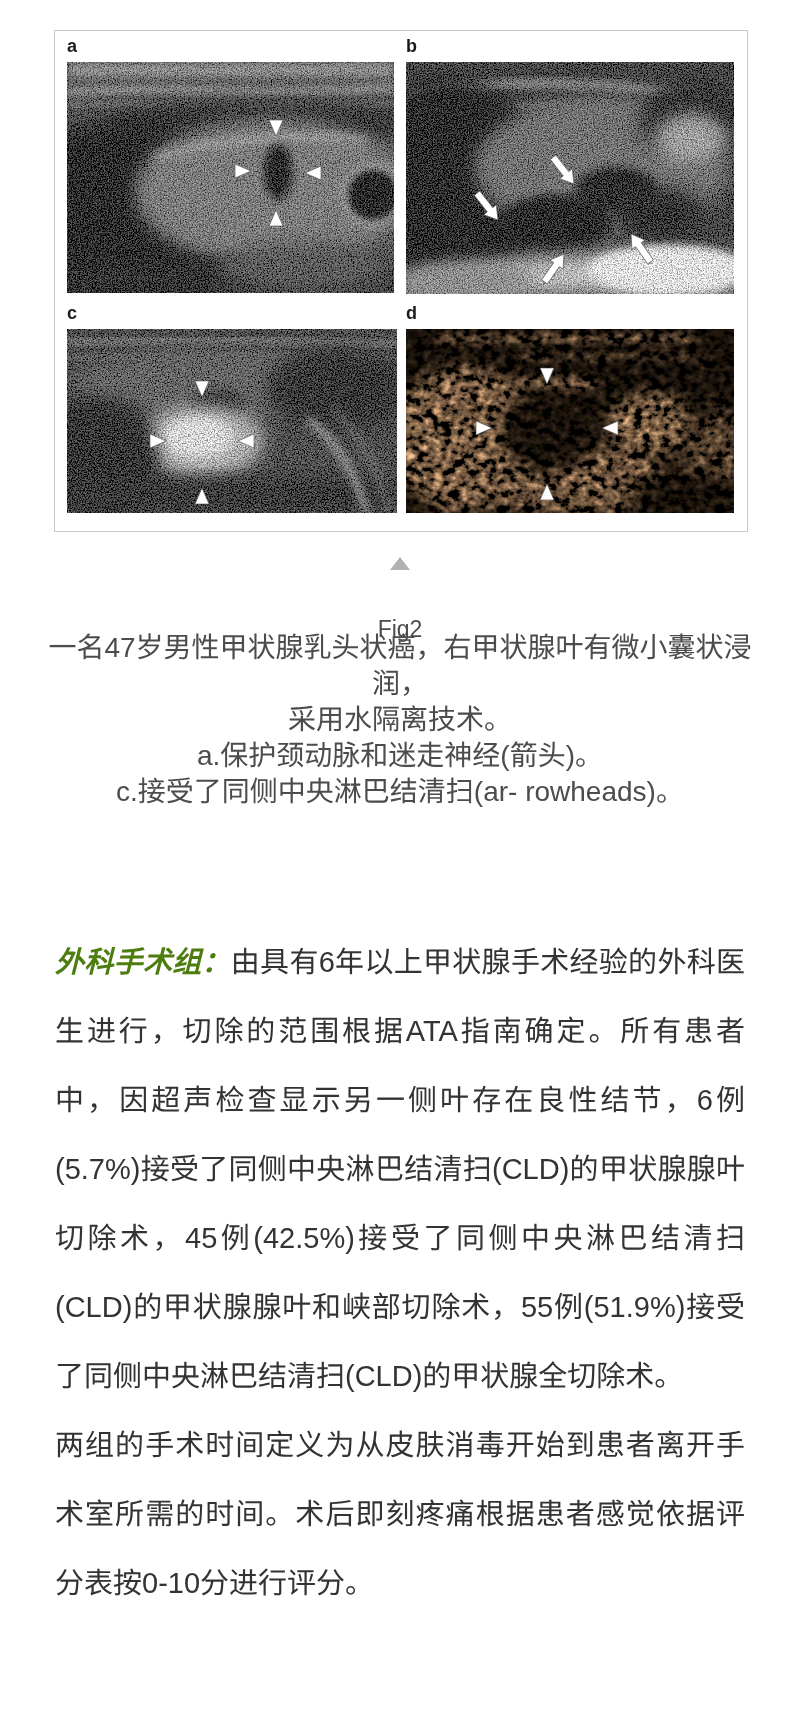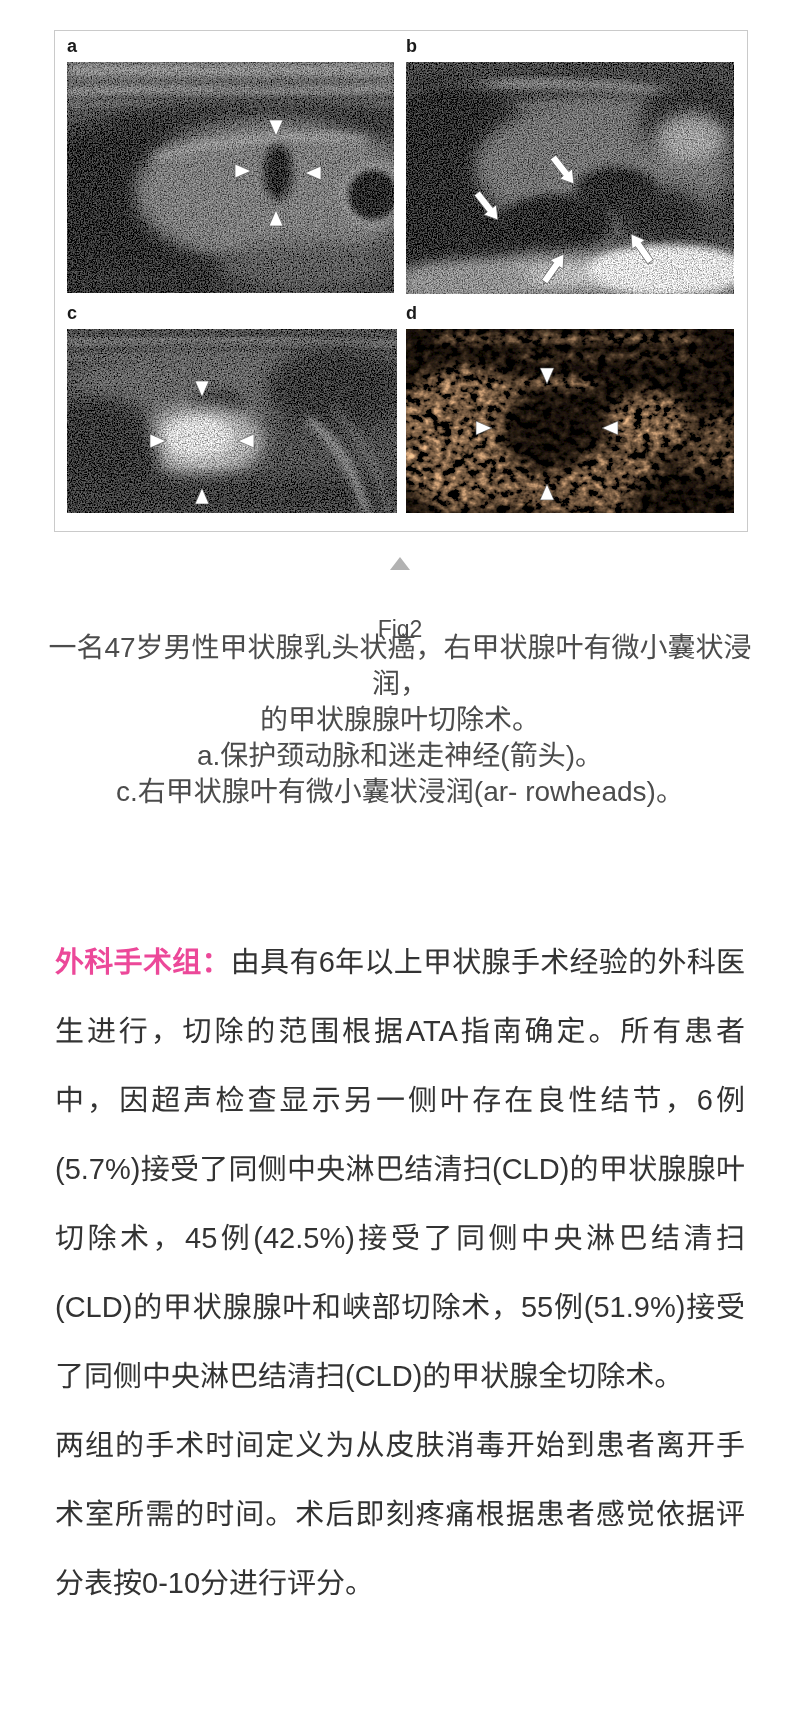--- a/index.html
+++ b/index.html
@@ -27,21 +27,21 @@
        border-bottom:13px solid #b2b2b2;}
   
   .fig-title{position:absolute;left:0;top:616px;width:100%;text-align:center;
              font-size:23px;color:#4c4c4c;}
   .caption{position:absolute;left:40px;top:630px;width:720px;text-align:center;
            font-size:28px;line-height:36px;color:#4c4c4c;}
   
   .body-text{position:absolute;left:55px;top:928px;width:690px;
              font-size:29px;line-height:69px;color:#333333;text-align:justify;}
   .body-text p{margin:0;padding:0;}
-  .accent{color:#ec4899;font-weight:bold;}
+  .accent{color:#4d7c0f;font-weight:bold;font-style:italic;}
 </style>
 </head>
 <body>
 
 <div class="page">
 
   <figure class="fig-box">
 
     <div class="panel pos-a">
       <div class="panel-label">a</div>
@@ -238,23 +238,23 @@
   </figure>
 
   <div class="collapse">
     <span class="tri"></span>
   </div>
 
   <div class="fig-title">Fig2</div>
 
   <div class="caption">
     <div class="cap-line">一名47岁男性甲状腺乳头状癌，右甲状腺叶有微小囊状浸润，</div>
-    <div class="cap-line">的甲状腺腺叶切除术。</div>
+    <div class="cap-line">采用水隔离技术。</div>
     <div class="cap-line">a.保护颈动脉和迷走神经(箭头)。</div>
-    <div class="cap-line">c.右甲状腺叶有微小囊状浸润(ar- rowheads)。</div>
+    <div class="cap-line">c.接受了同侧中央淋巴结清扫(ar- rowheads)。</div>
   </div>
 
   <div class="body-text">
     <p><span class="accent">外科手术组：</span><span>由具有6年以上甲状腺手术经验的外科医生进行，切除的范围根据ATA指南确定。所有患者中，因超声检查显示另一侧叶存在良性结节，6例(5.7%)接受了同侧中央淋巴结清扫(CLD)的甲状腺腺叶切除术，45例(42.5%)接受了同侧中央淋巴结清扫(CLD)的甲状腺腺叶和峡部切除术，55例(51.9%)接受了同侧中央淋巴结清扫(CLD)的甲状腺全切除术。</span></p>
     <p>两组的手术时间定义为从皮肤消毒开始到患者离开手术室所需的时间。术后即刻疼痛根据患者感觉依据评分表按0-10分进行评分。</p>
   </div>
 
 </div>
 
 </body></html>

